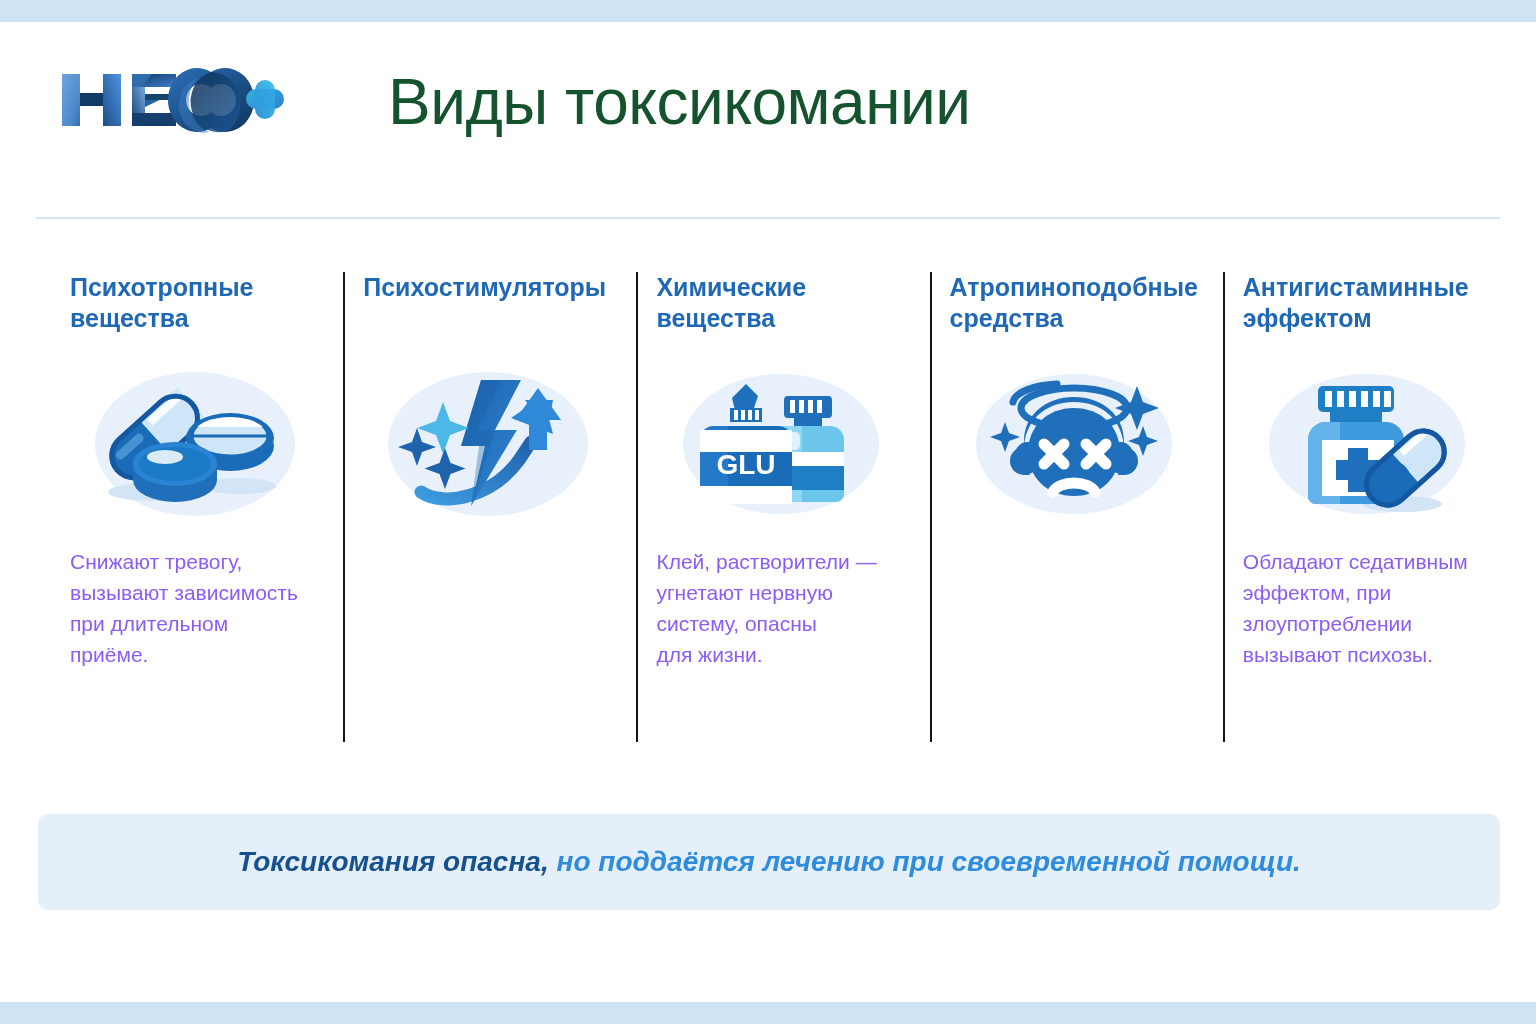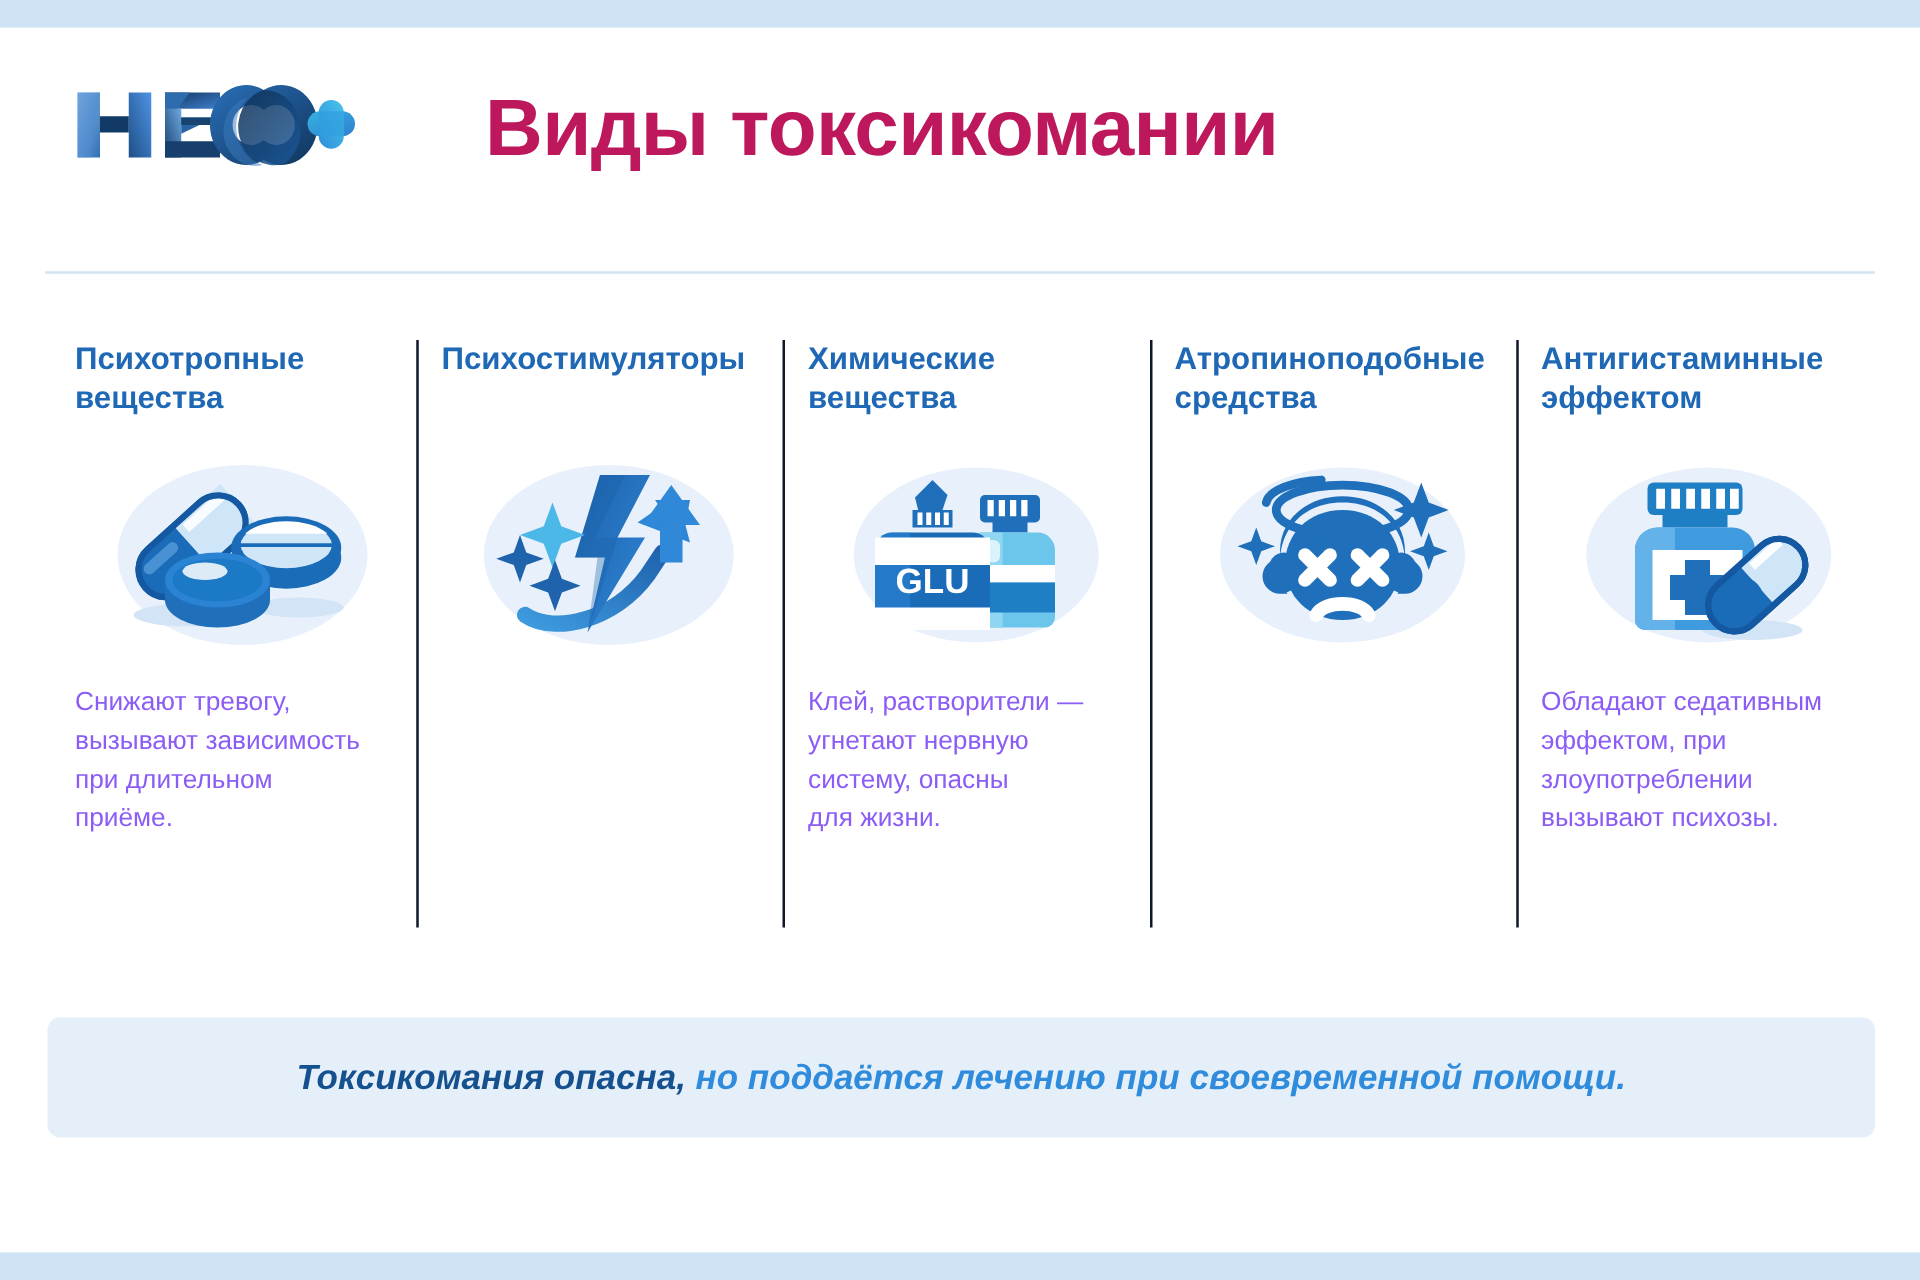--- a/index.html
+++ b/index.html
@@ -26,36 +26,36 @@
     position:absolute; left:0; top:22px; width:1536px; height:174px;
   }
   .logo {
     position:absolute; left:48px; top:42px;
     width:238px; height:72px;
   }
   .logo svg { display:block; }
 
   .page-title {
     position:absolute; left:388px; top:48px;
-    font-size:64px; font-weight:bold;
-    color:#be185d;
+    font-size:64px; font-weight:normal;
+    color:#14532d;
     letter-spacing:-0.5px;
     white-space:nowrap;
     line-height:1;
   }
 
   .header-rule {
     position:absolute; left:36px; top:195px;
     width:1464px; height:2px;
     background:#d3e4f4;
   }
 
   
   .columns {
-    position:absolute; left:42px; top:272px;
+    position:absolute; left:52px; top:272px;
     width:1464px; height:470px;
     display:flex;
   }
   .col {
     position:relative;
     flex:1 1 0;
     padding:0 24px 0 18px;
   }
   .col + .col { border-left:2px solid #0f172a; }
 
@@ -63,21 +63,21 @@
     font-size:25px; font-weight:bold;
     color:#1f68b5;
     line-height:1.24;
     min-height:66px;
     white-space:pre-line;
   }
 
   .icon-wrap {
     margin-top:26px;
     height:160px;
-    display:flex; align-items:center; justify-content:flex-end;
+    display:flex; align-items:center; justify-content:center;
   }
   .icon-wrap svg { display:block; }
 
   .col-body {
     margin-top:22px;
     font-size:21px;
     color:#8b5cf6;
     line-height:1.48;
     white-space:pre-line;
   }

